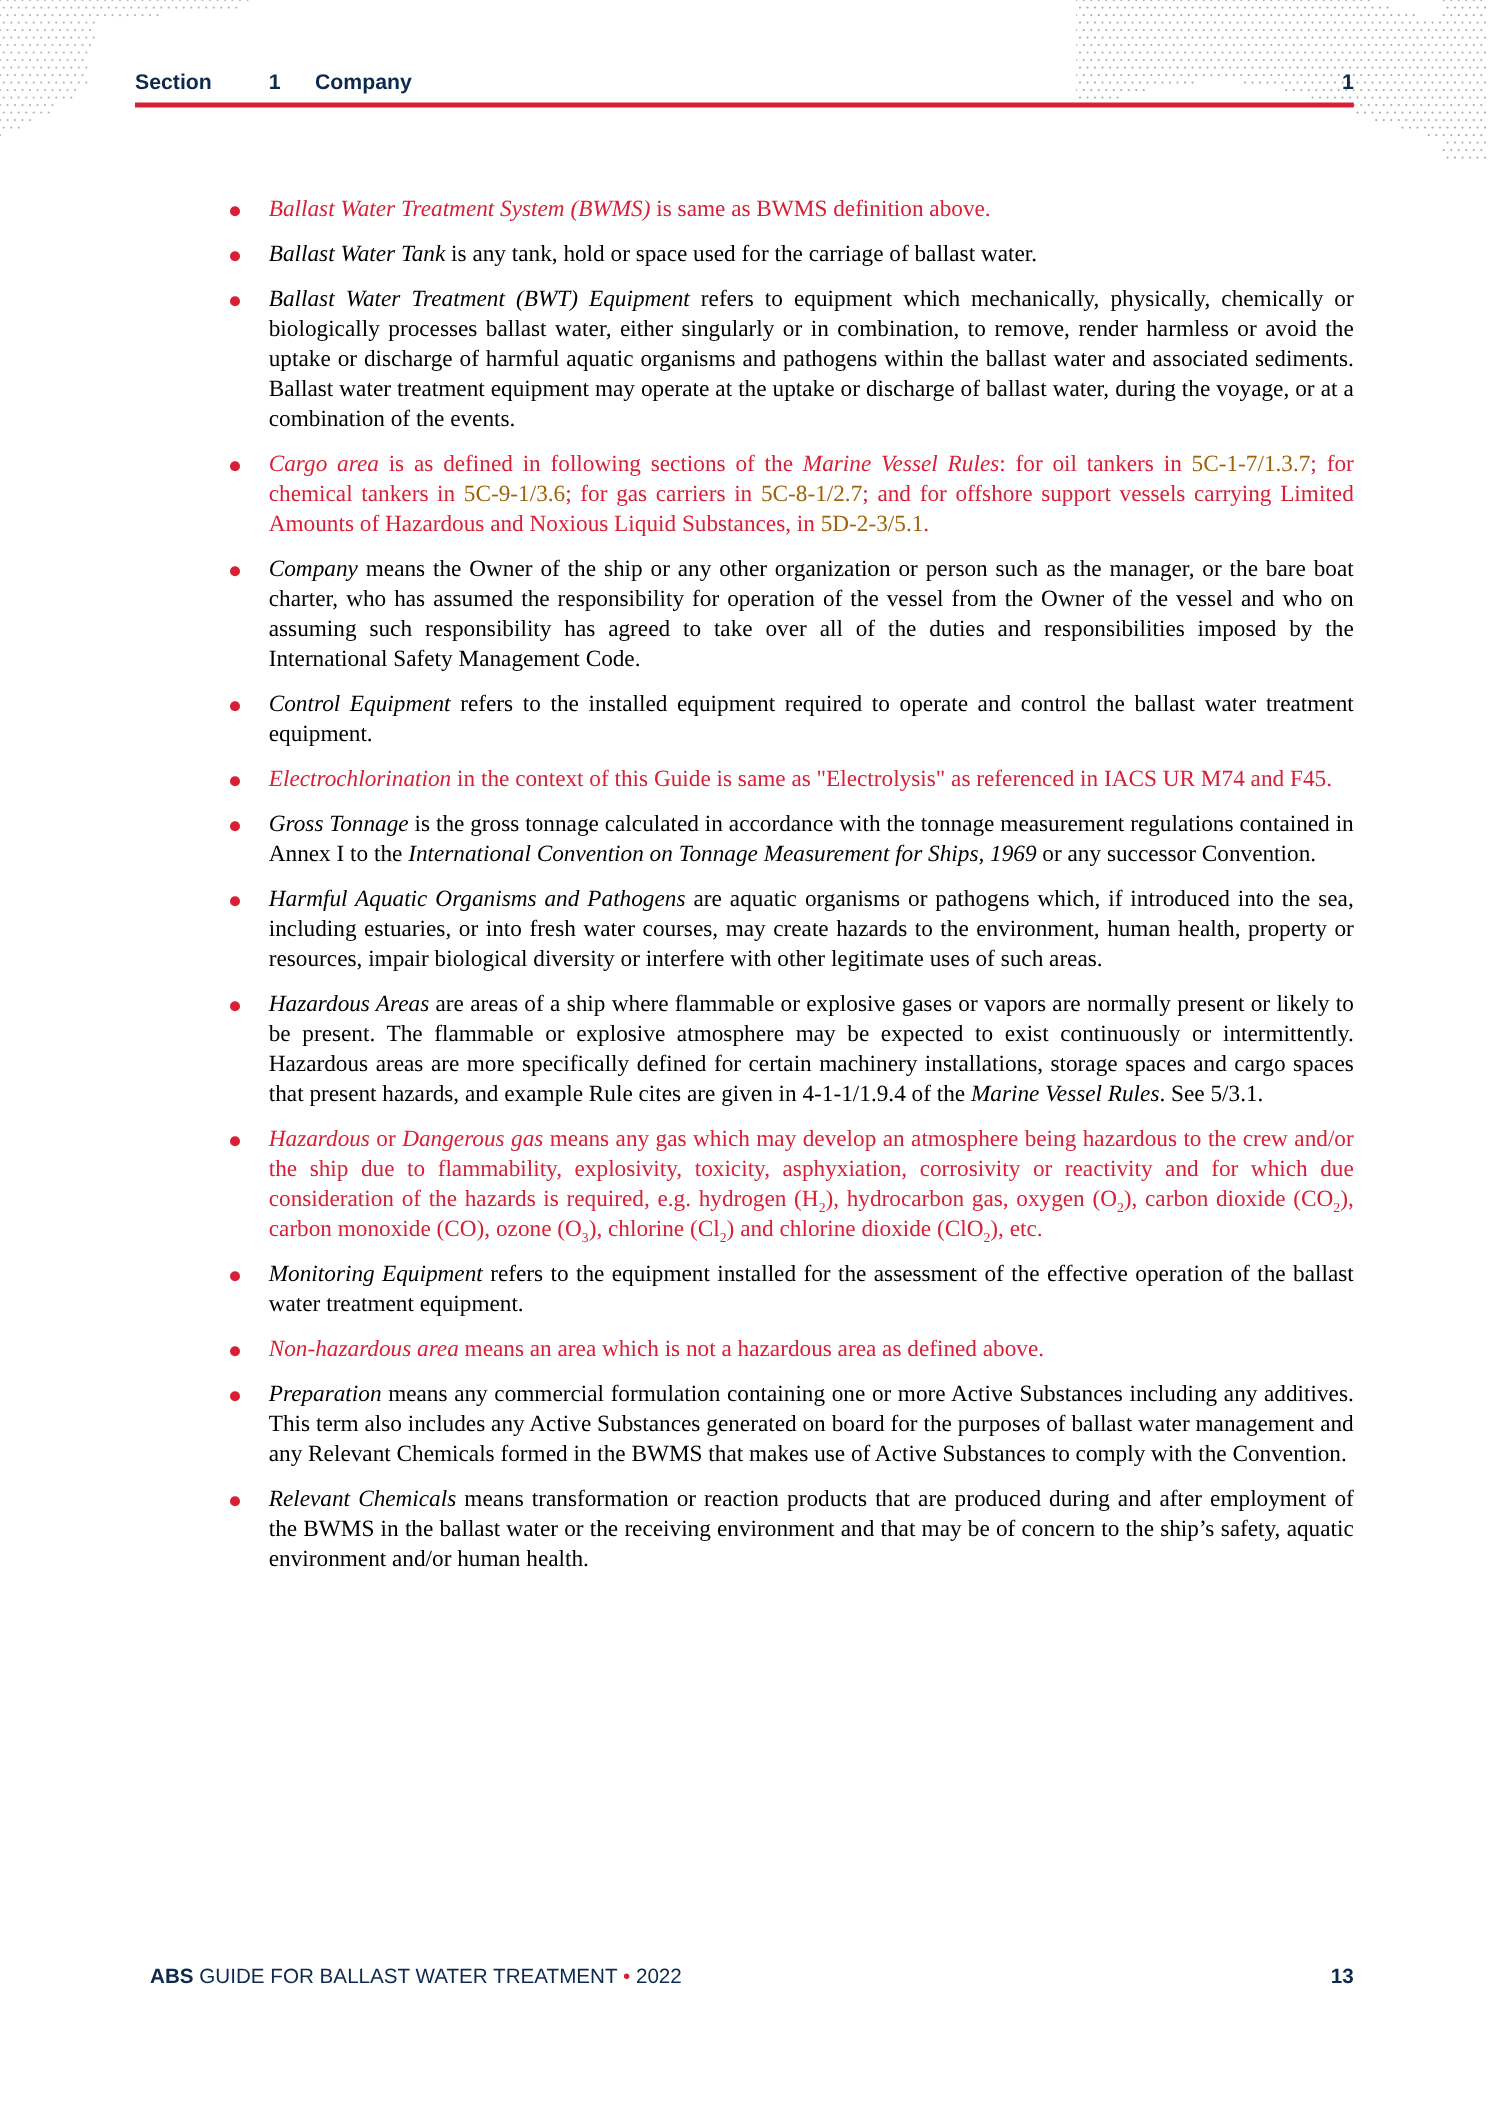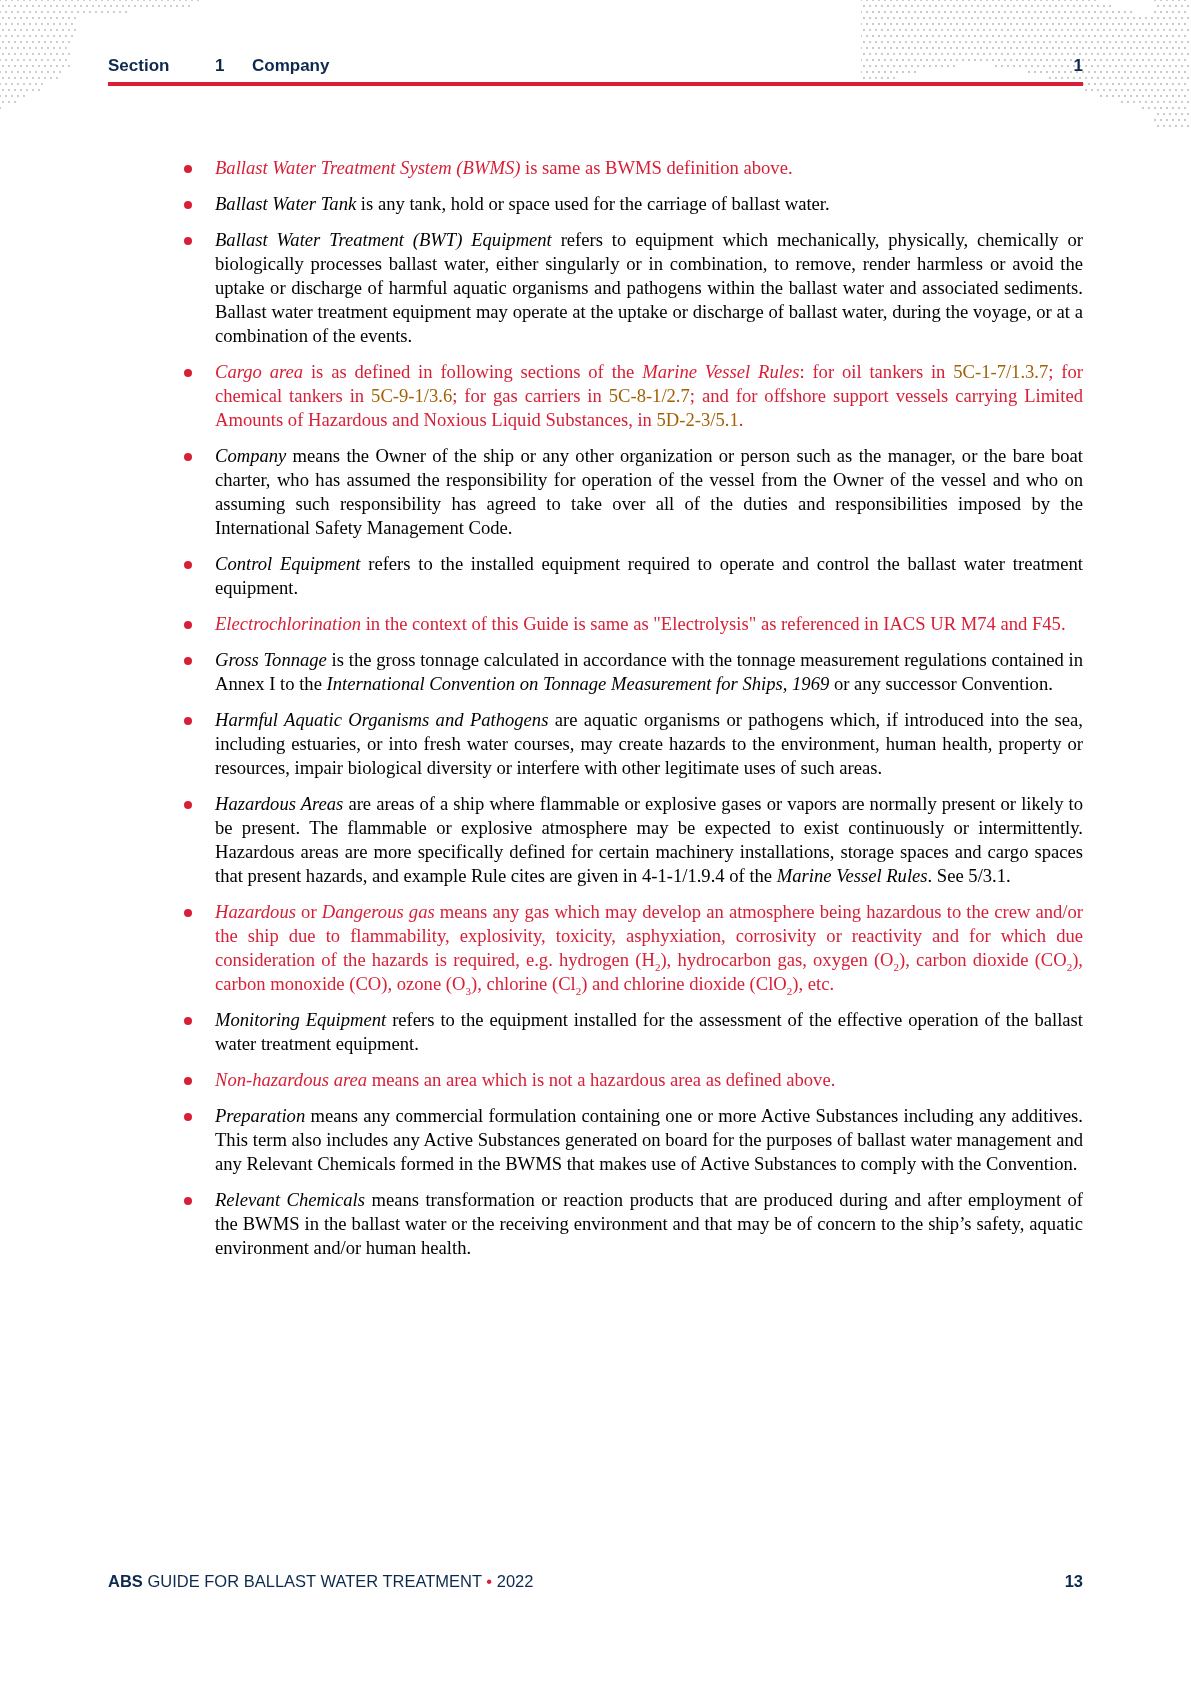--- a/index.html
+++ b/index.html
@@ -21,21 +21,21 @@
   .item { position:relative; padding-left:31px; margin:0 0 12px 0;
           font-size:18.6px; line-height:24px; text-align:justify; }
   .bullet { position:absolute; left:0; top:9px; width:8px; height:8px; border-radius:50%; background:#d71f36; }
   .item.red { color:#d71f36; }
   .term { font-style:italic; }
   .ref { color:#a16207; }
   sub { font-size:11px; line-height:0; }
 
   .ftr { position:absolute; left:108px; top:1572px; width:975px; height:22px;
          font-family:"Liberation Sans", sans-serif; color:#0d2a4e; font-size:16.5px; }
-  .ftr .abs { font-weight:bold; }
+  .ftr .abs { font-weight:bold;margin-left:12px; }
   .ftr .dot { color:#d71f36; }
   .ftr .pg { position:absolute; right:0; top:0; font-weight:bold;text-align:right; }
 </style>
 </head>
 <body>
 
 <svg class="deco deco-tl" viewBox="0 0 330 110">
   <g id="dots-tl" fill="#b8b8b8">
       <circle cx="0" cy="0" r="0.9"></circle>
       <circle cx="3" cy="6" r="0.9"></circle>

